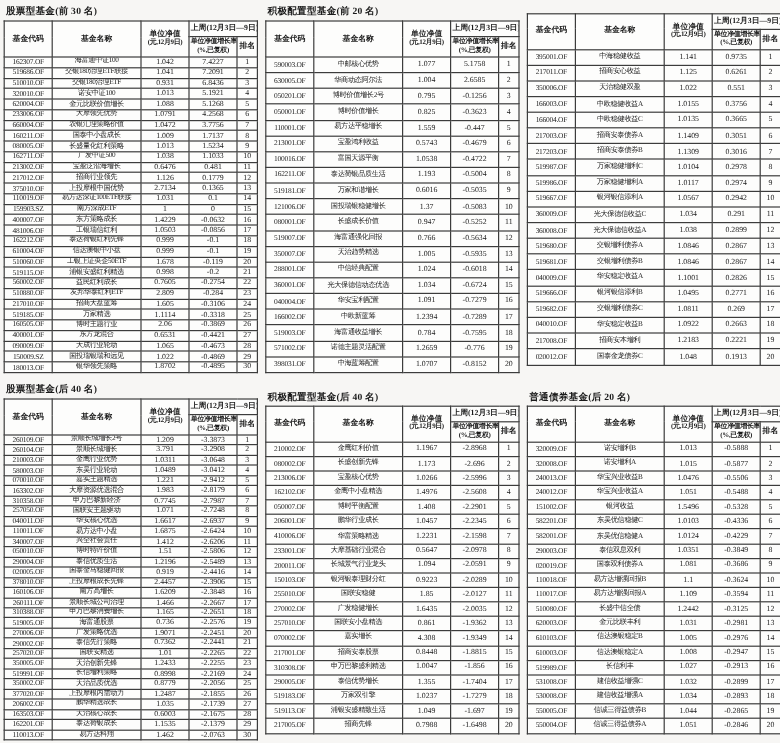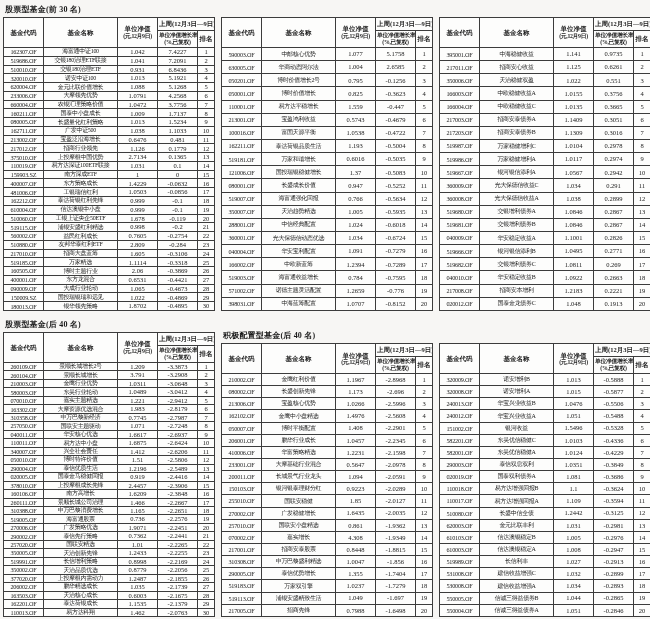--- a/index.html
+++ b/index.html
@@ -4,21 +4,21 @@
 <style>
   html,body{margin:0;padding:0;}
   body{
     width:650px;height:619px;
     background:#f7f6f4;
     font-family:"Liberation Serif","DejaVu Serif",serif;
     color:#1a1a1a;
     overflow:hidden;
   }
   .page{padding:4px 3px 0 3px;}
-  .grid-row{display:flex;gap:7px;align-items:flex-end;}
+  .grid-row{display:flex;gap:7px;align-items:center;}
   .grid-row + .grid-row{margin-top:8px;}
   .table-block{width:211px;flex:0 0 211px;}
   .tbl-title{
     font-weight:bold;font-size:8px;line-height:12px;height:13px;
     padding-left:2px;letter-spacing:0.2px;white-space:nowrap;
   }
   table.fund{
     width:211px;border-collapse:collapse;table-layout:fixed;
     background:#fdfdfc;border:1.5px solid #2e2e2e;
   }
@@ -282,20 +282,21 @@
               <td class="c1">银华领先策略</td>
               <td class="c2">1.8702</td>
               <td class="c3">-0.4895</td>
               <td class="c4">30</td>
             </tr>
           </tbody>
       </table>
     </div>
 
     <div class="table-block">
+      <div class="tbl-title">积极配置型基金(前 20 名)</div>
       <table class="fund">
         <colgroup>
             <col class="w0">
             <col class="w1">
             <col class="w2">
             <col class="w3">
             <col class="w4">
           </colgroup>
         <thead>
           <tr class="hr1">
@@ -1046,20 +1047,21 @@
               <td class="c1">招商先锋</td>
               <td class="c2">0.7988</td>
               <td class="c3">-1.6498</td>
               <td class="c4">20</td>
             </tr>
           </tbody>
       </table>
     </div>
 
     <div class="table-block">
+      <div class="tbl-title">普通债券基金(后 20 名)</div>
       <table class="fund">
         <colgroup>
             <col class="w0">
             <col class="w1">
             <col class="w2">
             <col class="w3">
             <col class="w4">
           </colgroup>
         <thead>
           <tr class="hr1">

